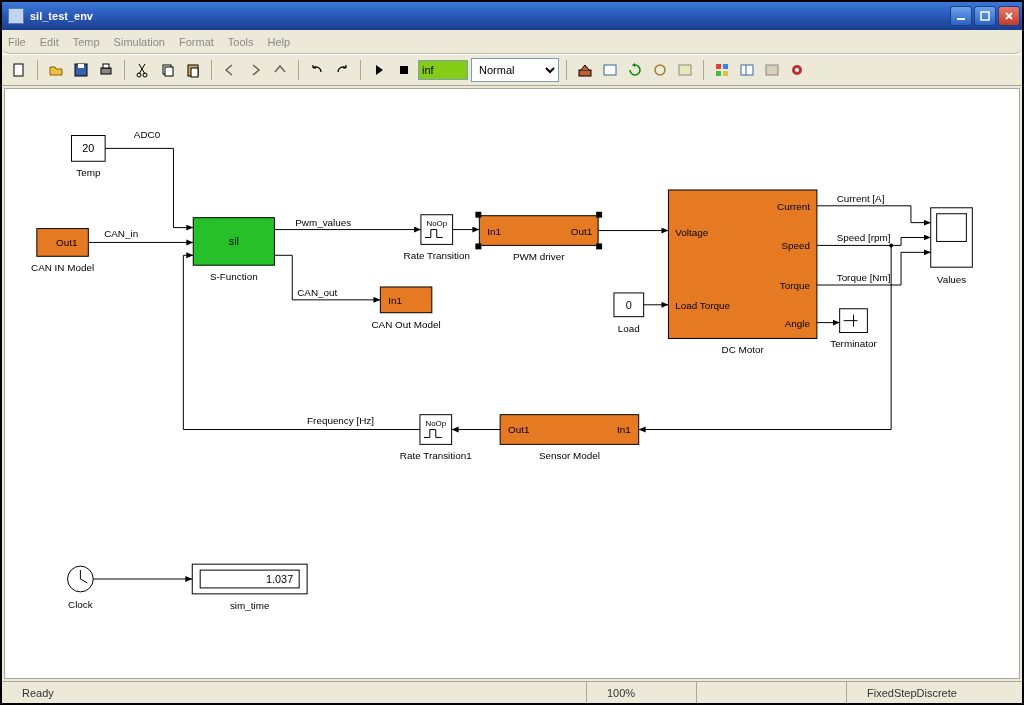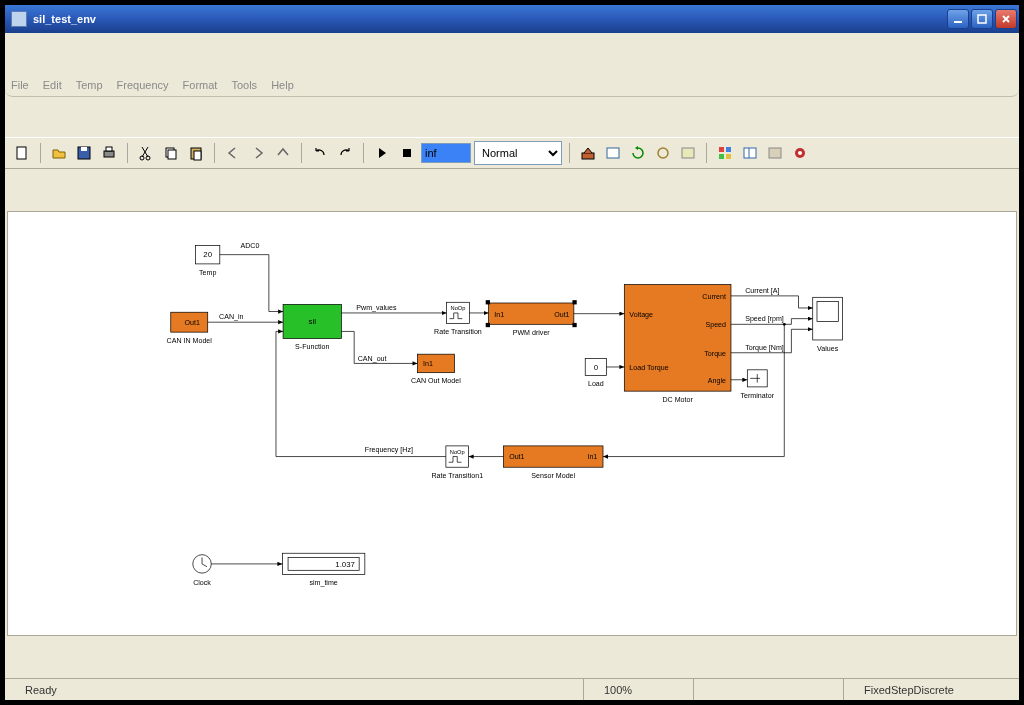--- a/index.html
+++ b/index.html
@@ -1,29 +1,29 @@
 <!DOCTYPE html>
 <html><head>
 <meta charset="utf-8">
 <style>
   *{box-sizing:border-box;margin:0;padding:0;}
   body{font-family:Tahoma,Arial,sans-serif;font-size:11px;background:#fff;}
-  .window{width:1024px;height:705px;border:5px solid #000000;background:#ece9d8;display:flex;flex-direction:column;gap:40px;}
+  .window{width:1024px;height:705px;border:2px solid #000000;background:#ece9d8;display:flex;flex-direction:column;}
   .titlebar{height:28px;background:linear-gradient(to bottom,#3a78d6,#2a58b8 50%,#1a3f8c);display:flex;align-items:center;padding:0 2px;color:#fff;}
   .titlebar .icon{width:16px;height:16px;background:#c0d3ec;border:1px solid #5a7cb0;margin:0 6px 0 4px;}
   .titlebar .title{flex:1;font-weight:bold;}
   .winbtns{display:flex;gap:2px;}
   .winbtn{width:22px;height:20px;background:linear-gradient(#6ea2e8,#2b62c2);border:1px solid #1a3f8c;border-radius:3px;display:flex;align-items:center;justify-content:center;color:#fff;font-weight:bold;}
   .winbtn.close{background:linear-gradient(#e87a6e,#c23a2b);}
   .menubar{height:24px;background:#ece9d8;display:flex;align-items:center;padding:0 6px;border-bottom:1px solid #c0c0ac;color:#8a8a8a;border-radius:8px;}
   .menubar span{margin-right:14px;}
   .toolbar{height:32px;background:#ece9d8;display:flex;align-items:center;padding:2px 6px;border-top:1px solid #fff;border-bottom:1px solid #aca899;gap:3px;}
   .tbtn{width:22px;height:22px;display:flex;align-items:center;justify-content:center;border:1px solid transparent;border-radius:2px;}
   .sep{width:1px;height:20px;background:#aca899;margin:0 4px;}
-  .tinput{width:50px;height:20px;border:1px solid #7f9db9;background:#3b82f6;padding:0 3px;font-size:11px;}
+  .tinput{width:50px;height:20px;border:1px solid #7f9db9;background:#84cc16;padding:0 3px;font-size:11px;}
   .tselect{width:88px;height:24px;border:1px solid #7f9db9;background:#fff;padding:0 3px;font-size:11px;}
   .canvas-wrap{flex:1;background:#fff;border:1px solid #aca899;margin:2px;position:relative;overflow:hidden;}
   svg.canvas{width:100%;height:100%;}
   .statusbar{height:22px;background:#ece9d8;border-top:1px solid #aca899;display:flex;align-items:center;font-size:11px;color:#333;}
   .statusbar .cell{height:100%;display:flex;align-items:center;padding:0 20px;border-left:1px solid #aca899;}
   .statusbar .cell:first-child{border-left:none;}
 
   
   .svgtxt{font-family:Tahoma,Arial,sans-serif;font-size:11px;fill:#000;}
   .svgtxtsm{font-family:Tahoma,Arial,sans-serif;font-size:10px;fill:#000;}
@@ -52,21 +52,21 @@
             <path d="M2 2 L8 8 M8 2 L2 8" stroke="#fff" stroke-width="1.8"></path>
           </svg>
         </div>
     </div>
   </div>
 
   <div class="menubar">
     <span>File</span>
     <span>Edit</span>
     <span>Temp</span>
-    <span>Frequency</span>
+    <span>Simulation</span>
     <span>Format</span>
     <span>Tools</span>
     <span>Help</span>
   </div>
 
   <div class="toolbar">
     <div class="tbtn">
         <svg width="16" height="16">
           <rect x="3" y="2" width="9" height="12" fill="#fff" stroke="#000"></rect>
         </svg>

